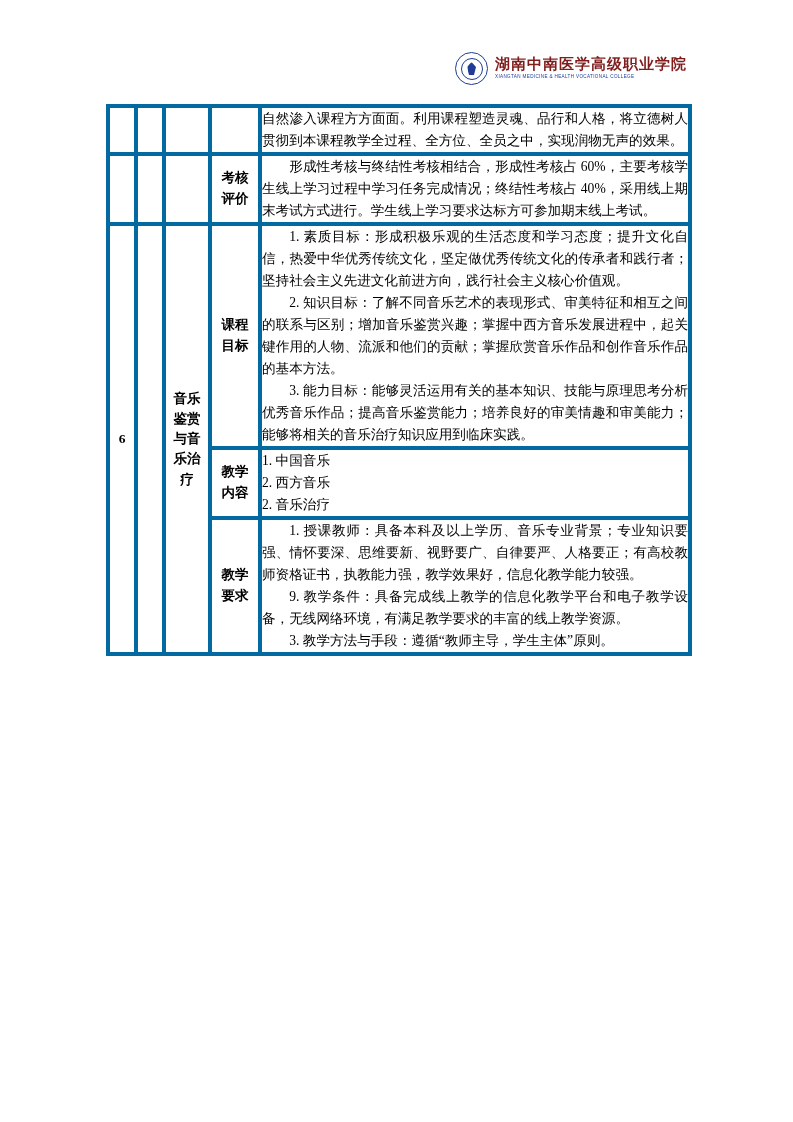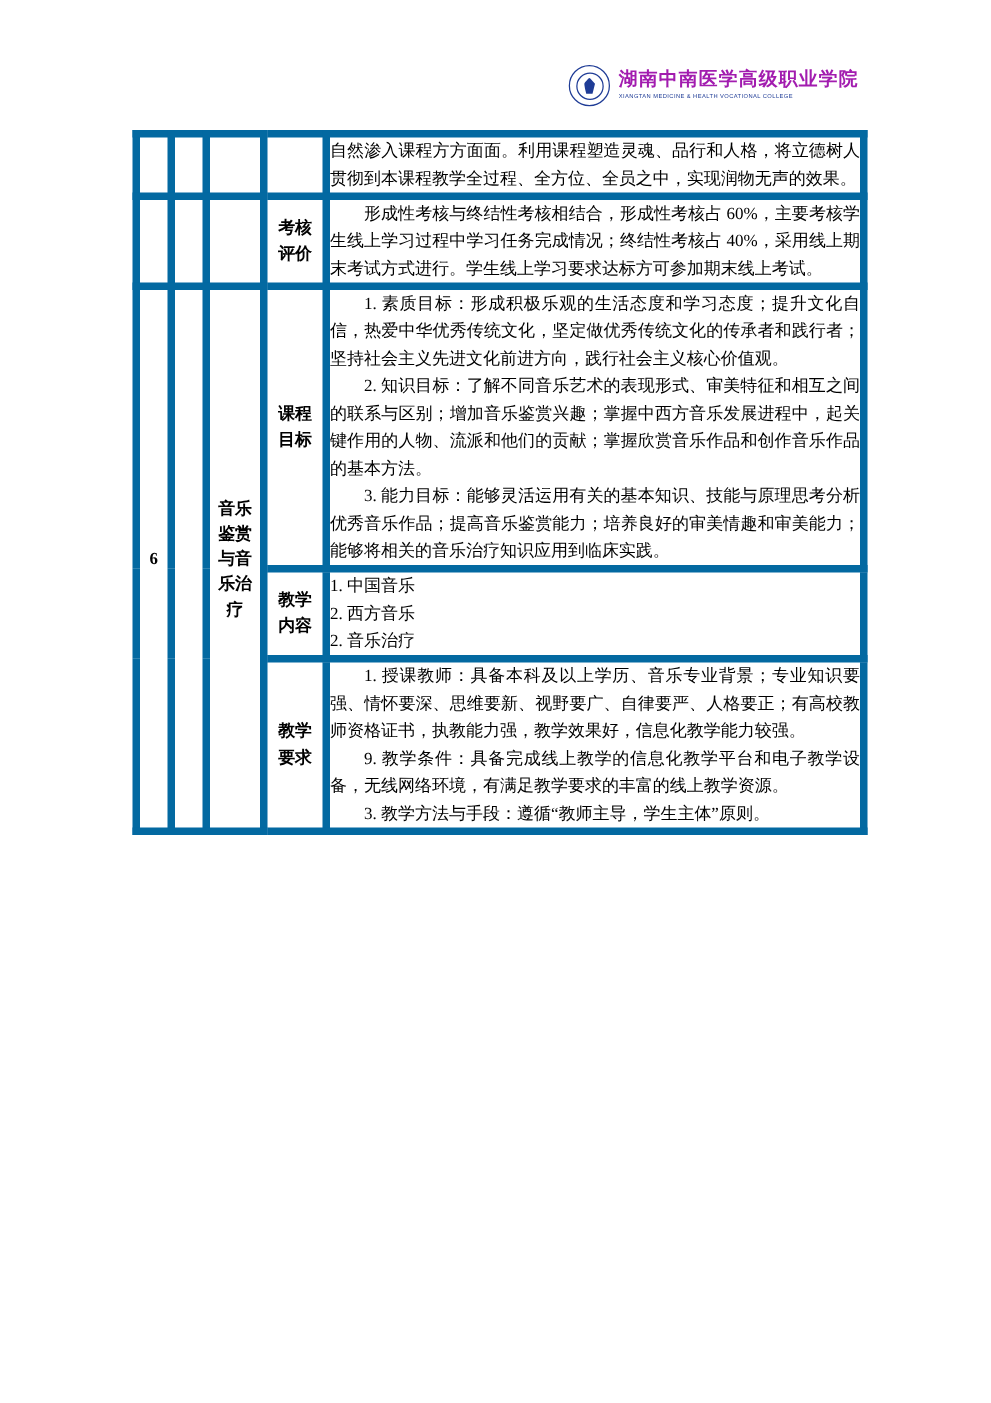--- a/index.html
+++ b/index.html
@@ -74,21 +74,21 @@
   .logo-text {
     display: flex;
     flex-direction: column;
     justify-content: center;
     line-height: 1;
   }
   .logo-cn {
     font-family: "Liberation Serif", "DejaVu Serif", serif;
     font-size: 15px;
     font-weight: bold;
-    color: #a21caf;
+    color: #7f1d1d;
     letter-spacing: 1px;
     white-space: nowrap;
   }
   .logo-en {
     font-family: "Liberation Sans", sans-serif;
     font-size: 4.6px;
     color: #1f3c96;
     letter-spacing: 0.35px;
     margin-top: 3px;
     white-space: nowrap;
@@ -97,21 +97,21 @@
   
   .doc-table {
     position: absolute;
     left: 106px;
     top: 104px;
     width: 582px;
     border-collapse: collapse;
     table-layout: fixed;
   }
   .doc-table td {
-    border: 6px solid #0369a1;
+    border: 4px solid #0369a1;
     vertical-align: middle;
     padding: 0;
   }
   .col-num   { width: 28px; }
   .col-blank { width: 28px; }
   .col-name  { width: 46px; }
   .col-label { width: 50px; }
   .col-body  { width: 430px; }
 
   .cell-center {

